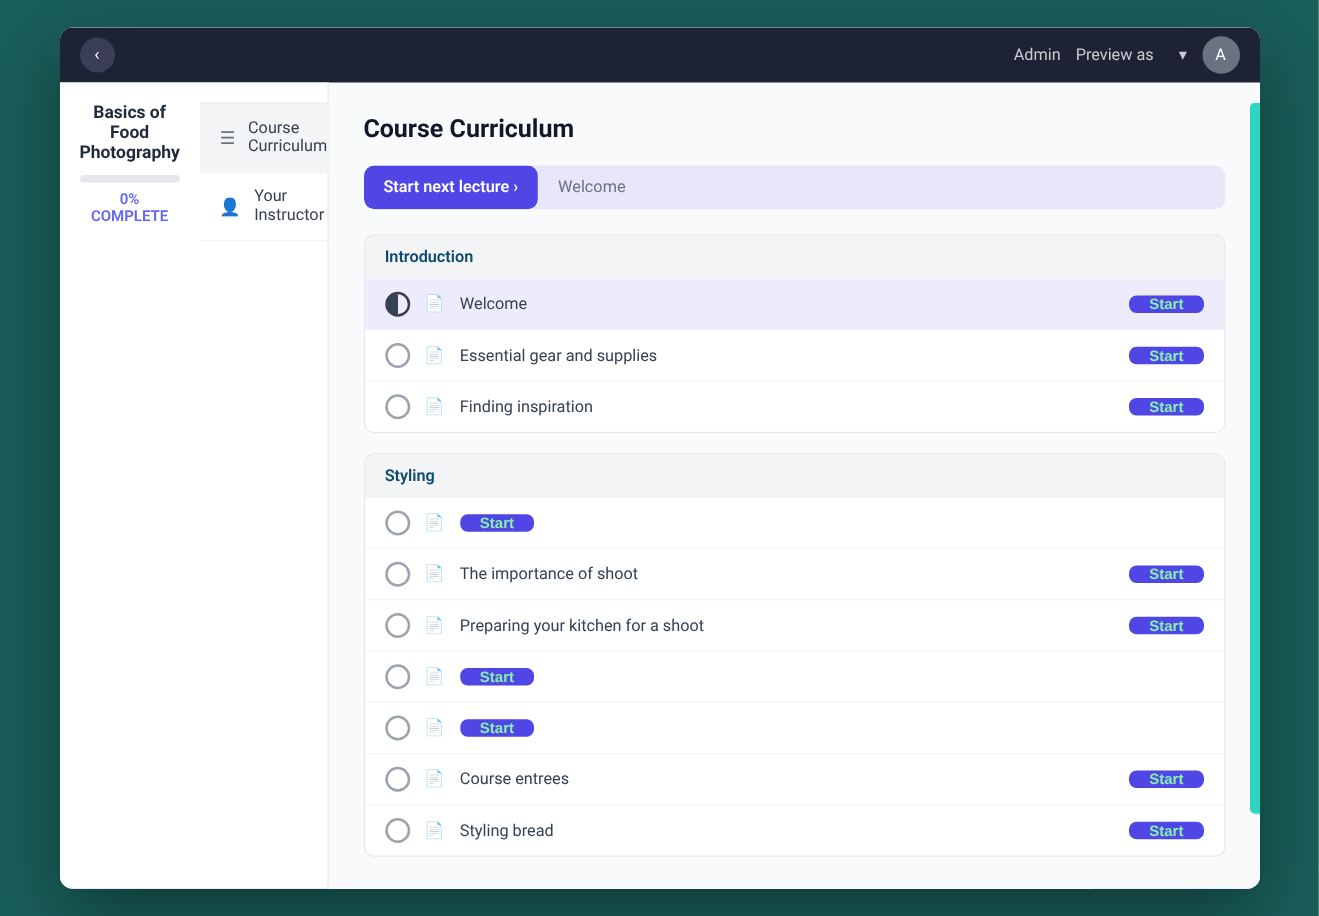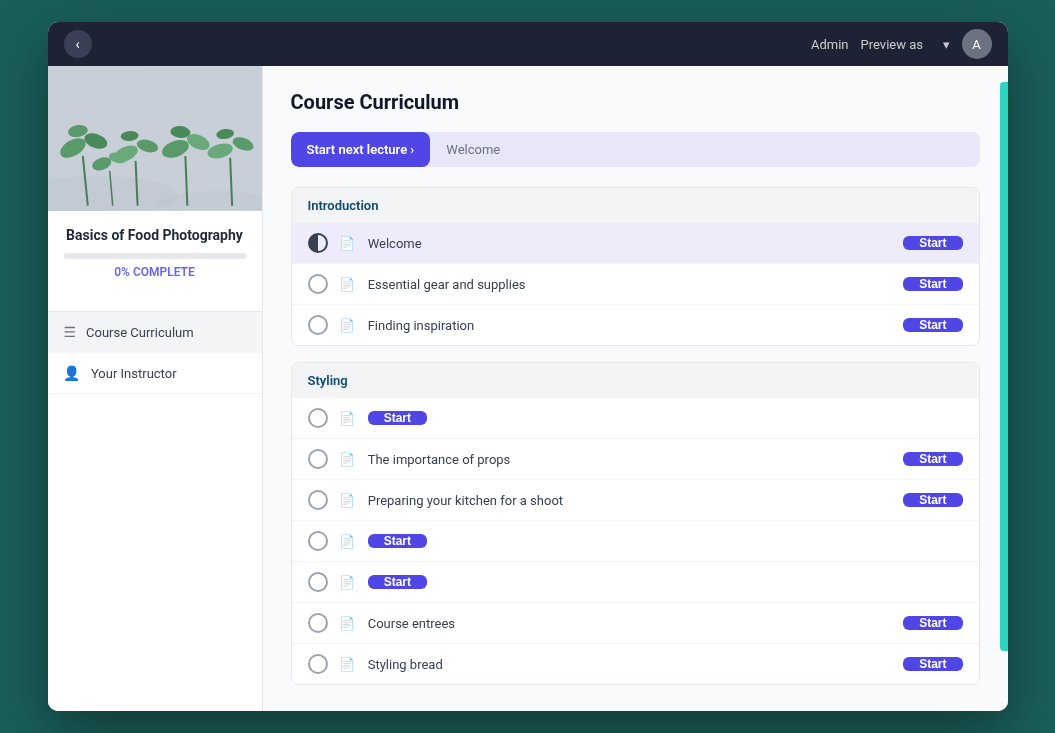--- a/index.html
+++ b/index.html
@@ -81,21 +81,21 @@
       display: flex;
       height: 645px;
     }
 
     
     .sidebar {
       width: 215px;
       background: #fff;
       border-right: 1px solid #e5e7eb;
       display: flex;
-      flex-direction: column;
+      flex-direction: row;
       flex-shrink: 0;
     }
 
     .course-image {
       width: 100%;
       height: 145px;
       background: linear-gradient(135deg, #d1d5db 0%, #e5e7eb 100%);
       overflow: hidden;
       position: relative;
     }
@@ -267,21 +267,21 @@
     }
 
     .lesson-title {
       flex: 1;
       font-size: 13px;
       color: #374151;
     }
 
     .start-btn {
       background: #4f46e5;
-      color: #ffffff;
+      color: #86efac;
       padding: 0 16px;
       border-radius: 6px;
       font-size: 12px;
       font-weight: 600;
       cursor: pointer;
       border: none;
       flex-shrink: 0;
     }
 
     
@@ -405,21 +405,21 @@
         <div class="section-header">Styling</div>
 
         <div class="lesson-row">
           <div class="check-circle"></div>
           <span class="doc-icon">📄</span>
           <button class="start-btn">Start</button>
         </div>
         <div class="lesson-row">
           <div class="check-circle"></div>
           <span class="doc-icon">📄</span>
-          <span class="lesson-title">The importance of props</span>
+          <span class="lesson-title">The importance of shoot</span>
           <button class="start-btn">Start</button>
         </div>
         <div class="lesson-row">
           <div class="check-circle"></div>
           <span class="doc-icon">📄</span>
           <span class="lesson-title">Preparing your kitchen for a shoot</span>
           <button class="start-btn">Start</button>
         </div>
         <div class="lesson-row">
           <div class="check-circle"></div>

